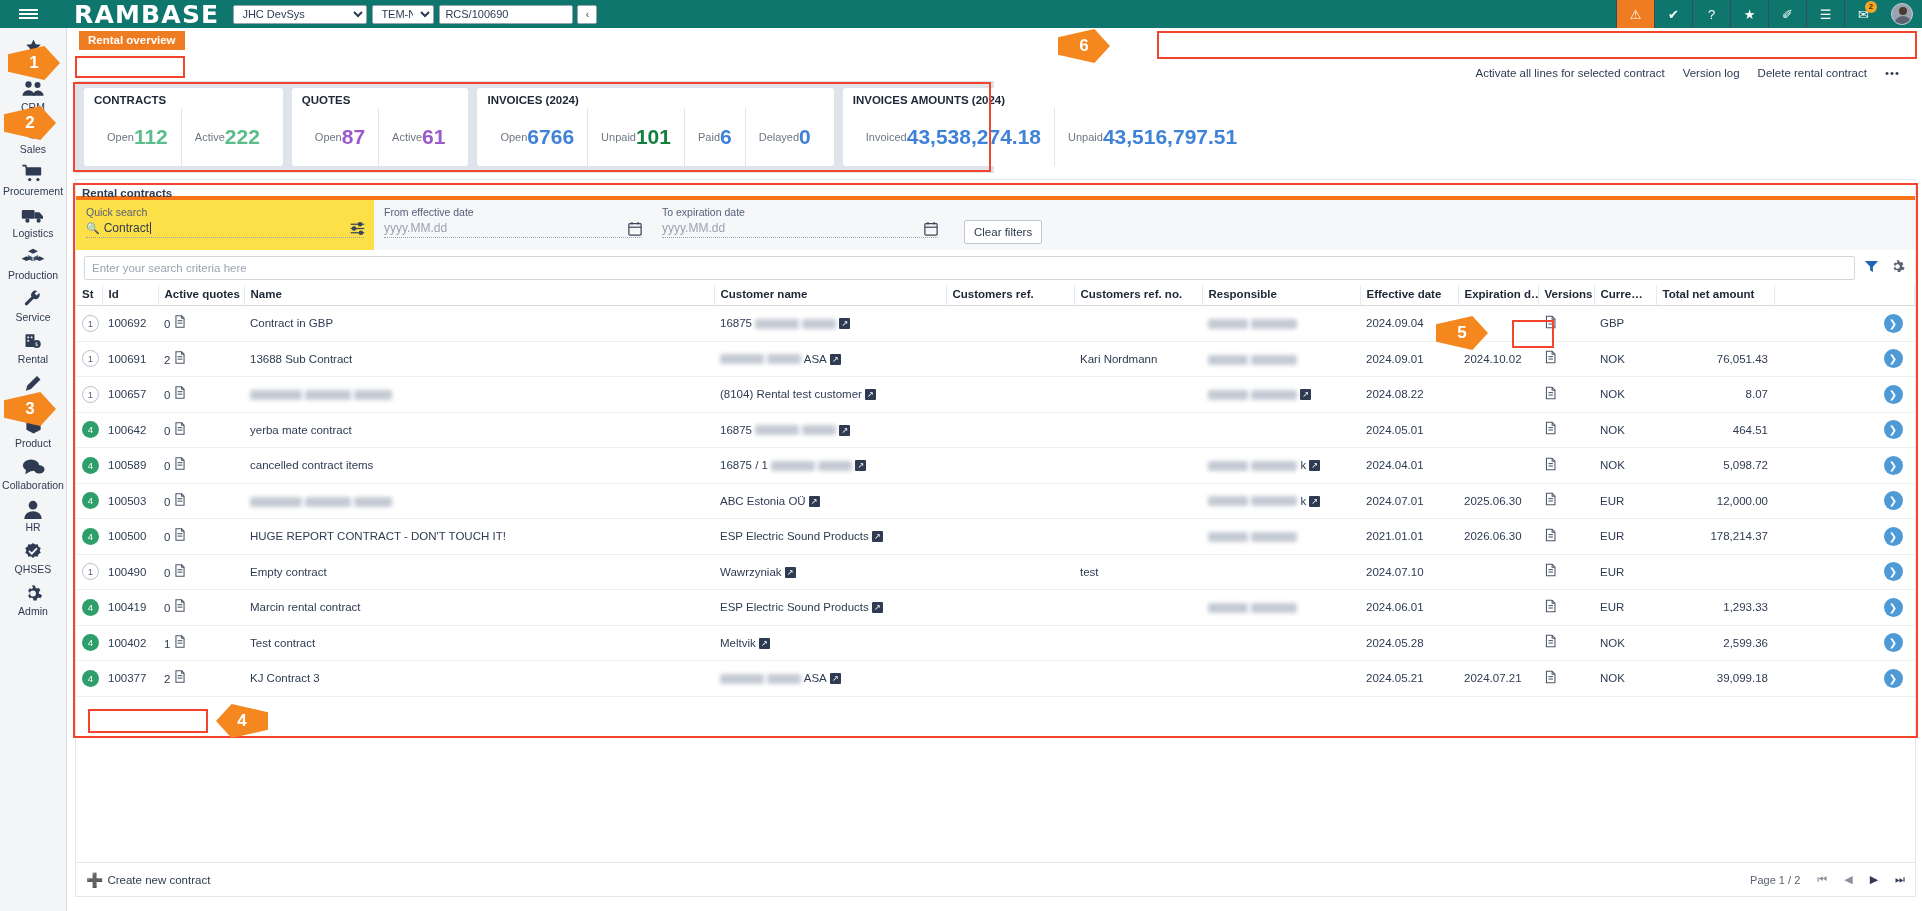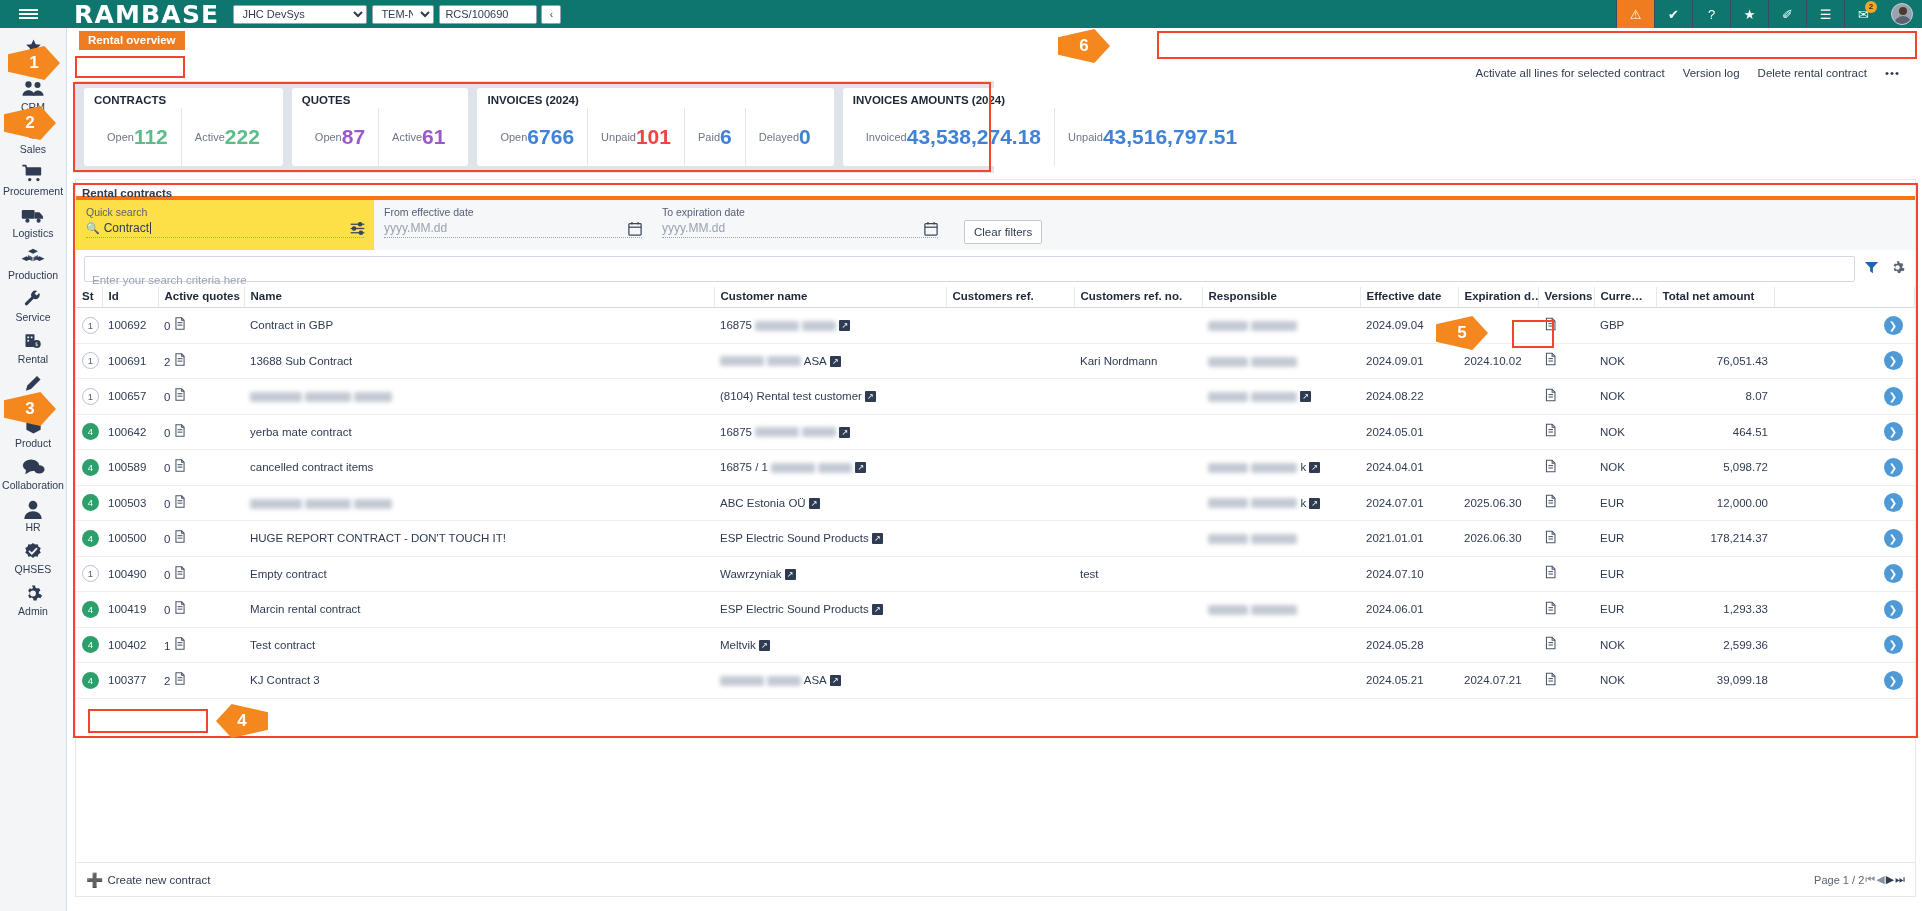--- a/index.html
+++ b/index.html
@@ -31,21 +31,21 @@
   }
   .topsel {
     align-self: center; height: 19px; margin-right: 5px;
     background: #fff; border: 1px solid #9aa3b0; border-radius: 2px;
     font-size: 11px; color: #2e3b52; padding: 0 4px;
     font-family: "Liberation Sans", sans-serif;
   }
   #company-select { width: 134px; }
   #unit-select { width: 62px; }
   #doc-input {
-    align-self: center; height: 19px; width: 98px; margin-right: 4px;
+    align-self: center; height: 19px; width: 134px; margin-right: 4px;
     background: #fff; border: 1px solid #9aa3b0; border-radius: 2px;
     font-size: 11px; color: #2e3b52; padding: 0 5px;
   }
   #back-btn {
     align-self: center; height: 19px; width: 20px; background: #fff;
     border: 1px solid #9aa3b0; border-radius: 2px; color: #2e3b52;
     font-size: 10px; line-height: 17px; text-align: center; cursor: pointer;
   }
   .spacer { flex: 1; }
   .topicon {
@@ -139,21 +139,21 @@
   .cal-icon { position: absolute; right: 10px; top: 21px; cursor: pointer; }
   #clear-filters {
     align-self: center; margin-left: 16px; margin-top: 13px; height: 24px;
     background: #fff; border: 1px solid #c3c9d4; border-radius: 2px;
     font-size: 11.5px; color: #2e3b52; padding: 0 9px; cursor: pointer;
   }
 
   #criteria-row { padding: 6px 8px 5px; display: flex; align-items: center; gap: 7px; background:#fff;}
   #criteria-input {
     flex: 1; height: 24px; border: 1px solid #d3d8e0; border-radius: 2px;
-    font-size: 11.5px; color: #9aa3b0; padding: 12px 7px; line-height: 22px;
+    font-size: 11.5px; color: #9aa3b0; padding: 0 7px; line-height: 22px;
   }
   .tool-icon { color: #1f64b5; font-size: 15px; cursor: pointer; padding: 0 2px; }
   .tool-icon.gear { color: #5a6272; }
 
   
   #tbl { width: 100%; border-collapse: collapse; table-layout: fixed; }
   #tbl thead th {
     font-size: 11.5px; font-weight: bold; color: #1d2736; text-align: left;
     padding: 3px 6px 5px; border-bottom: 1px solid #d6dae1; border-right: 1px solid #e6e9ee;
     white-space: nowrap; overflow: hidden;
@@ -188,21 +188,21 @@
 
   
   #panel-footer {
     position: absolute; left: 0; bottom: 0; width: 100%; height: 34px;
     border-top: 1px solid #e4e7ec; display: flex; align-items: center;
     padding: 0 10px; background: #fff;
   }
   #create-new-contract {
     font-size: 11.5px; color: #2e3b52; cursor: pointer; display: flex; align-items: center; gap: 4px;
   }
-  #pager { margin-left: auto; display: flex; align-items: center; gap: 1px; font-size: 11px; color: #5a6272; }
+  #pager { margin-left: auto; display: flex; align-items: center; gap: 17px; font-size: 11px; color: #5a6272; }
   .pgbtn { cursor: pointer; color: #8a919e; font-size: 11px; }
   .pgbtn.active { color: #2e3b52; }
 
   
   #action-bar {
     position: absolute; right: 8px; top: 32px; height: 26px;
     display: flex; align-items: center; gap: 18px; padding: 0 14px;
     font-size: 11.5px; color: #2e3b52; background: #fff;
   }
   #action-bar span { cursor: pointer; white-space: nowrap; }
@@ -472,21 +472,21 @@
 
     <div class="kpi-card">
       <div class="kpi-title">INVOICES (2024)</div>
       <div class="kpi-cols">
         <div class="kpi-col">
           <div class="kpi-label">Open</div>
           <div class="kpi-value" style="color:#3f82d8">6766</div>
         </div>
         <div class="kpi-col">
           <div class="kpi-label">Unpaid</div>
-          <div class="kpi-value" style="color:#ef4444">101</div>
+          <div class="kpi-value" style="color:#15803d">101</div>
         </div>
         <div class="kpi-col">
           <div class="kpi-label">Paid</div>
           <div class="kpi-value" style="color:#3f82d8">6</div>
         </div>
         <div class="kpi-col">
           <div class="kpi-label">Delayed</div>
           <div class="kpi-value" style="color:#3f82d8">0</div>
         </div>
       </div>

